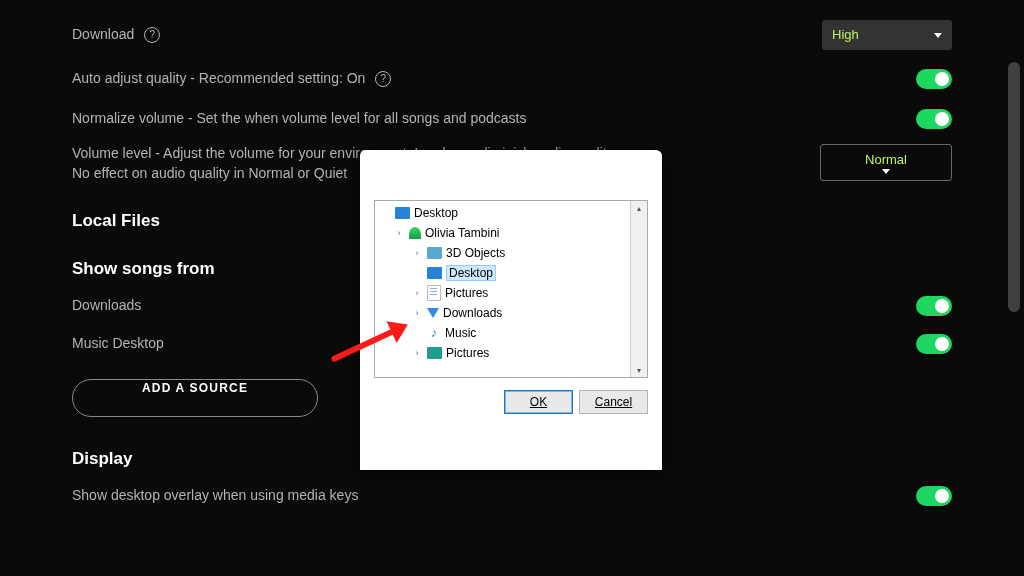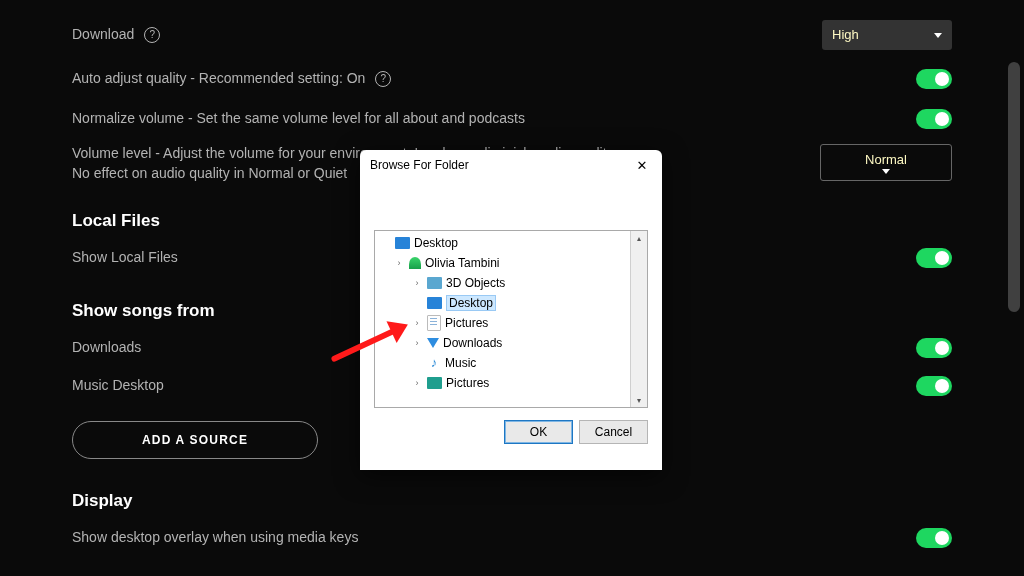--- a/index.html
+++ b/index.html
@@ -42,21 +42,21 @@
     border: 1px solid #b3b3b3;
     border-radius: 50%;
     align-items: center;
     justify-content: center;
     font-size: 10px;
     color: #b3b3b3;
     margin-left: 4px;
   }
   .select {
     background: #333333;
-    color: #fef9c3;
+    color: #bef264;
     border-radius: 3px;
     padding: 6px 10px;
     width: 110px;
     display: flex;
     align-items: center;
     justify-content: space-between;
     font-size: 13px;
   }
   .select.outline {
     background: transparent;
@@ -95,21 +95,21 @@
     margin-top: 24px;
     margin-bottom: 8px;
   }
   .add-source {
     margin-top: 18px;
     border: 1px solid #888;
     border-radius: 40px;
     width: 244px;
     height: 36px;
     display: flex;
-    align-items: center;
+    align-items: flex-start;
     justify-content: center;
     color: #fff;
     font-size: 12px;
     font-weight: 700;
     letter-spacing: 1.2px;
   }
   .display-title { margin-top: 30px; }
 
   
   .dialog {
@@ -204,20 +204,21 @@
   .sel-label {
     background: #cde8ff;
     border: 1px solid #99c9f4;
     padding: 0 2px;
   }
   .dialog-buttons {
     display: flex;
     justify-content: flex-end;
     gap: 6px;
     padding: 12px 14px 0 14px;
+    text-decoration: underline;
   }
   .dlg-btn {
     width: 67px;
     height: 22px;
     border: 1px solid #b5b5b5;
     background: #e9e9e9;
     font-size: 12px;
     display: flex;
     align-items: center;
     justify-content: center;
@@ -281,40 +282,36 @@
   <div class="row" style="margin-top:10px">
     <div class="left">
       <span>Auto adjust quality - Recommended setting: On</span>
       <span class="help-icon">?</span>
     </div>
     <div class="toggle"></div>
   </div>
 
   <div class="row" style="margin-top:6px">
     <div class="left">
-      <span>Normalize volume - Set the same volume level for all about and podcasts</span>
+      <span>Normalize volume - Set the when volume level for all songs and podcasts</span>
     </div>
     <div class="toggle"></div>
   </div>
 
   <div class="row" style="align-items:flex-start;margin-top:6px">
     <div class="left" style="max-width:560px">
       <span>Volume level - Adjust the volume for your environment. Loud may diminish audio quality. No effect on audio quality in Normal or Quiet</span>
     </div>
     <div class="select outline">
       <span>Normal</span>
       <span class="chev"></span>
     </div>
   </div>
 
   <div class="section-title">Local Files</div>
-  <div class="row">
-    <span>Show Local Files</span>
-    <div class="toggle"></div>
-  </div>
 
   <div class="section-title">Show songs from</div>
   <div class="row">
     <span>Downloads</span>
     <div class="toggle"></div>
   </div>
   <div class="row" style="margin-top:4px">
     <span>Music Desktop</span>
     <div class="toggle"></div>
   </div>
@@ -327,26 +324,20 @@
   <div class="row" style="margin-top:4px">
     <span>Show desktop overlay when using media keys</span>
     <div class="toggle"></div>
   </div>
 
 </div>
 
 <div class="page-scrollbar"></div>
 
 <div class="dialog">
-  <div class="dialog-titlebar">
-    <span>Browse For Folder</span>
-    <div class="dialog-close">
-      <span>✕</span>
-    </div>
-  </div>
 
   <div class="tree-wrap">
     <div class="tree">
       <div class="tree-row">
         <span class="expander"></span>
         <span class="folder-icon c-desktop"></span>
         <span>Desktop</span>
       </div>
       <div class="tree-row" style="padding-left:18px">
         <span class="expander">›</span>

